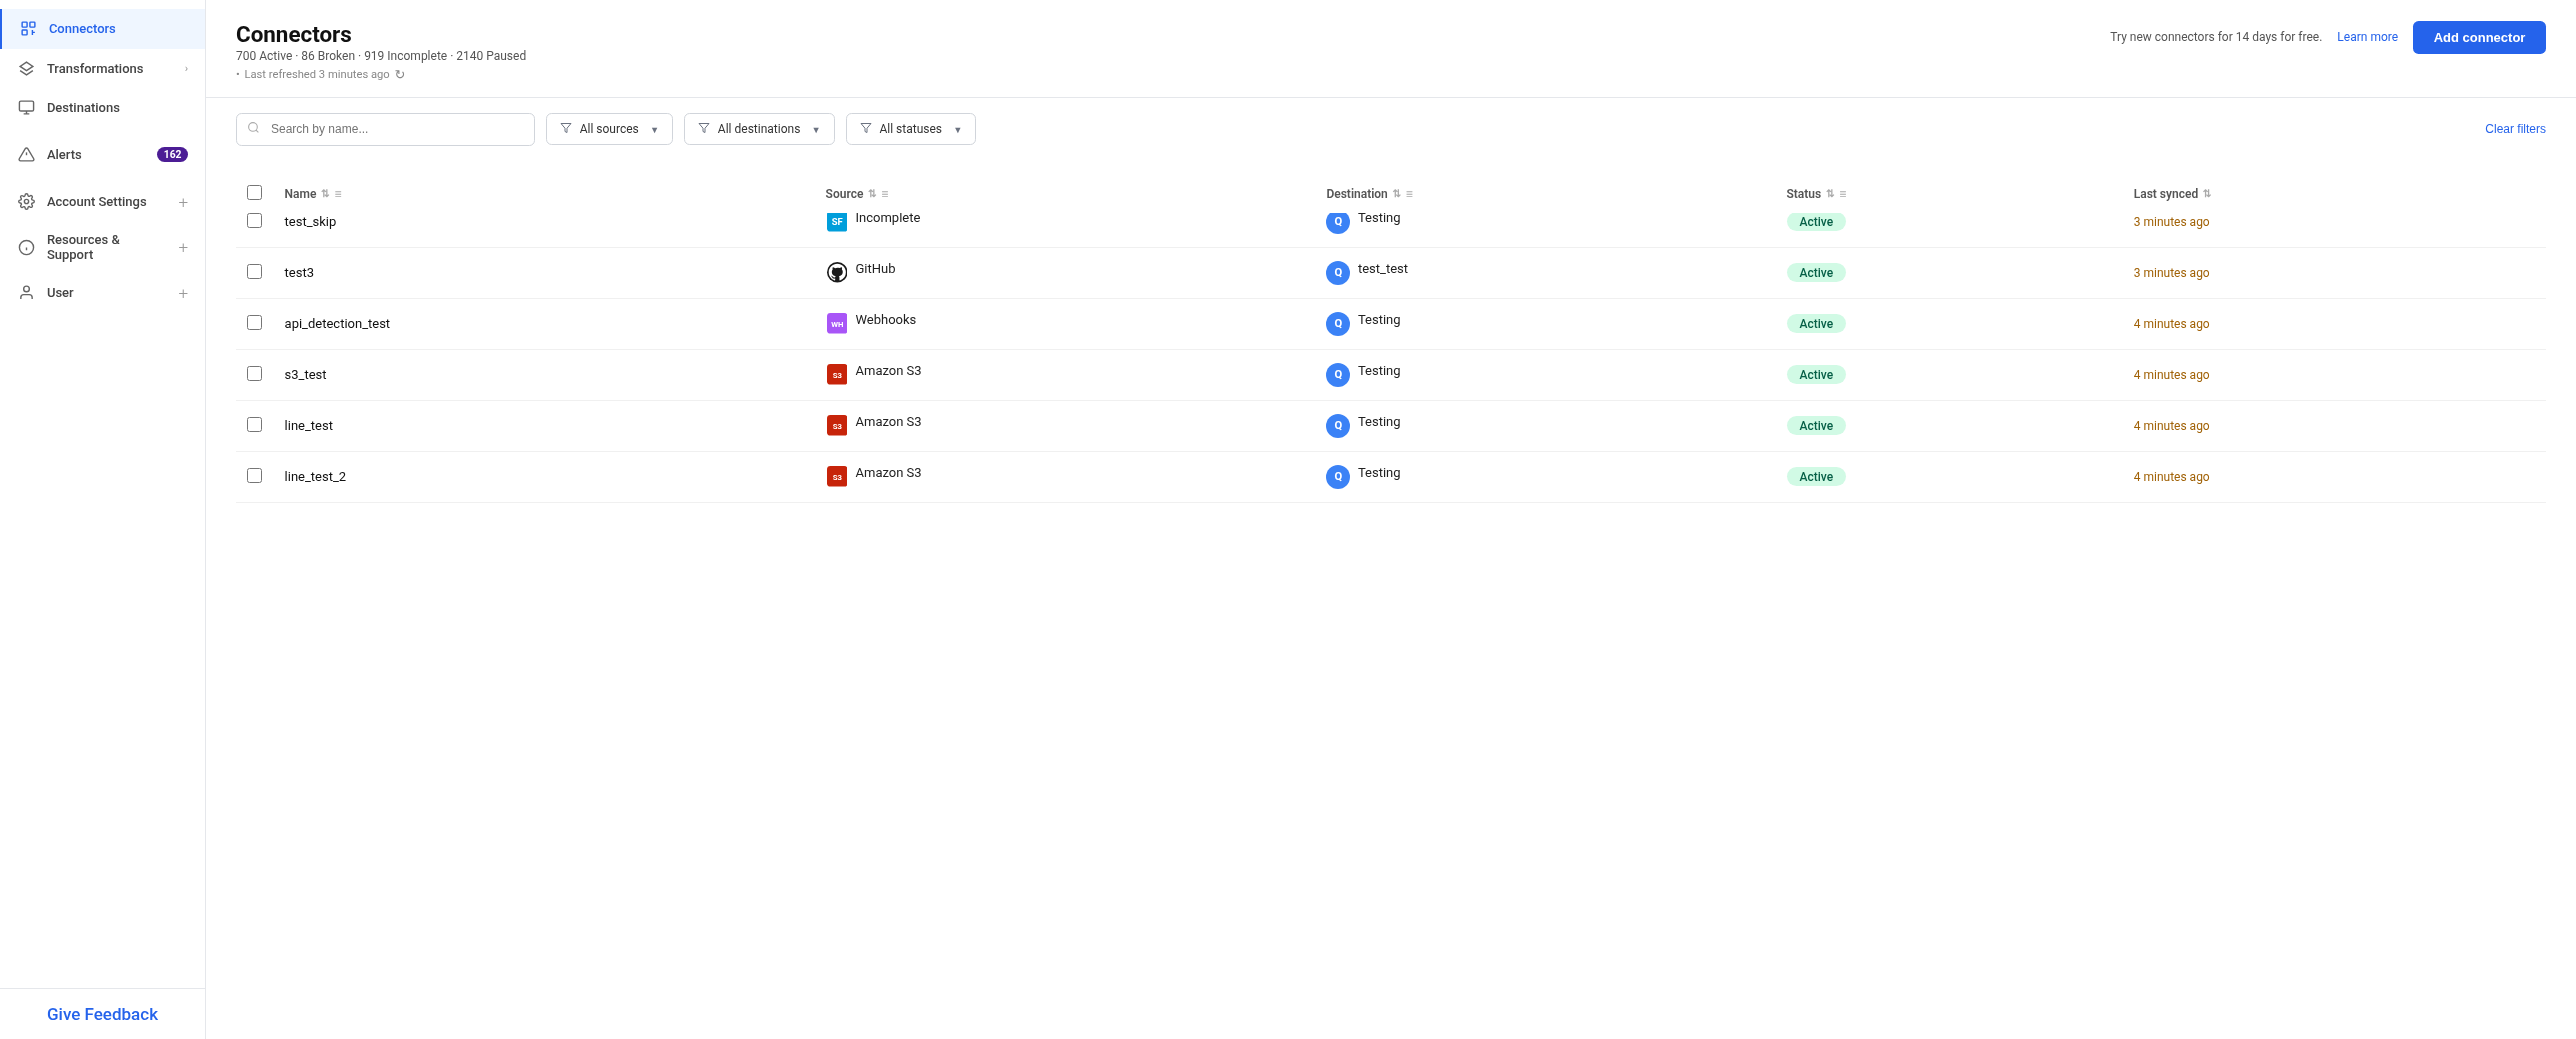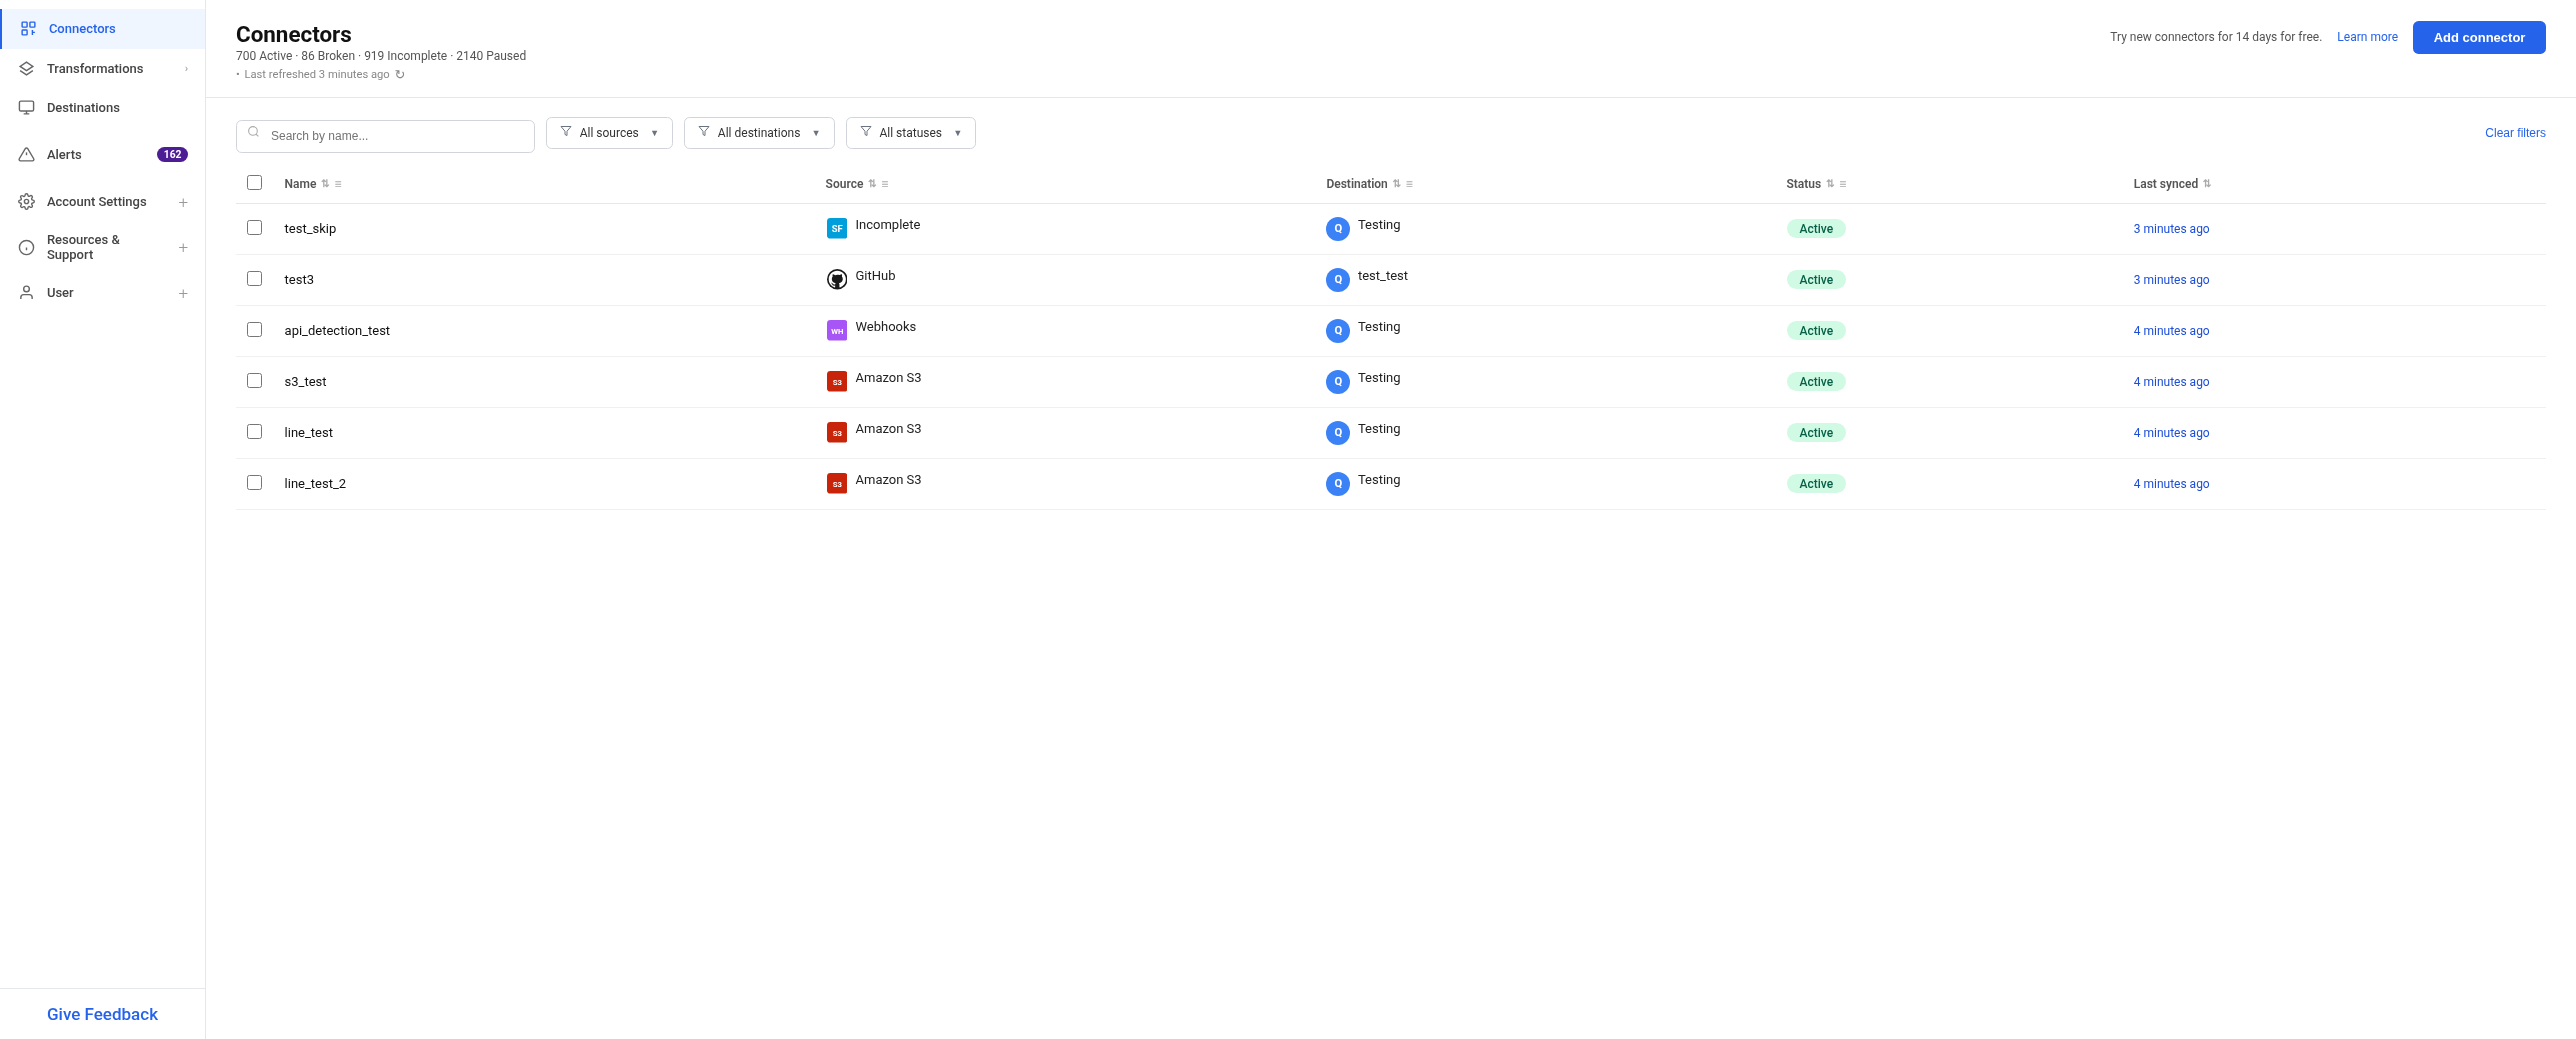--- a/index.html
+++ b/index.html
@@ -139,21 +139,20 @@
     }
     .search-input {
       width: 100%;
       padding: 8.4px 11.2px 8.4px 34px;
       border: 0.9px solid #d1d5db;
       border-radius: 5.6px;
       font-size: 12px;
       color: #14532d;
       outline: none;
       background: #fff;
-      margin-top: 7px;
     }
 
     .filter-dropdown {
       display: flex;
       align-items: center;
       gap: 7.5px;
       border: 0.9px solid #d1d5db;
       border-radius: 5.6px;
       padding: 7.5px 13px;
       font-size: 12px;
@@ -188,21 +187,21 @@
     thead tr th {
       text-align: left;
       font-size: 12px;
       font-weight: 600;
       color: #555;
       padding: 11.2px 11.2px 9.3px;
       border-bottom: 0.9px solid #e5e7eb;
       white-space: nowrap;
       background: #fff;
       position: sticky;
-      top: 0;
+      top: 17px;
       z-index: 1;
     }
     .th-inner {
       display: flex;
       align-items: center;
       gap: 4.7px;
     }
     .sort-icon { color: #aaa; font-size: 10.3px; display: flex; flex-direction: column; gap: 0px; line-height: 1; }
     .col-group-icon { color: #aaa; font-size: 12px; }
 
@@ -252,21 +251,21 @@
       padding: 2.8px 13px;
       border-radius: 934px;
       font-size: 12px;
       font-weight: 500;
     }
     .status-active {
       background: #d1fae5;
       color: #065f46;
     }
 
-    .last-synced { font-size: 12px; color: #1d4ed8; }
+    .last-synced { font-size: 12px; color: #a16207; }
   </style>
 </head>
 <body>
 
 <aside class="sidebar">
 
   <nav class="sidebar-nav">
 
     <div class="nav-item active">
       <span class="nav-icon">

